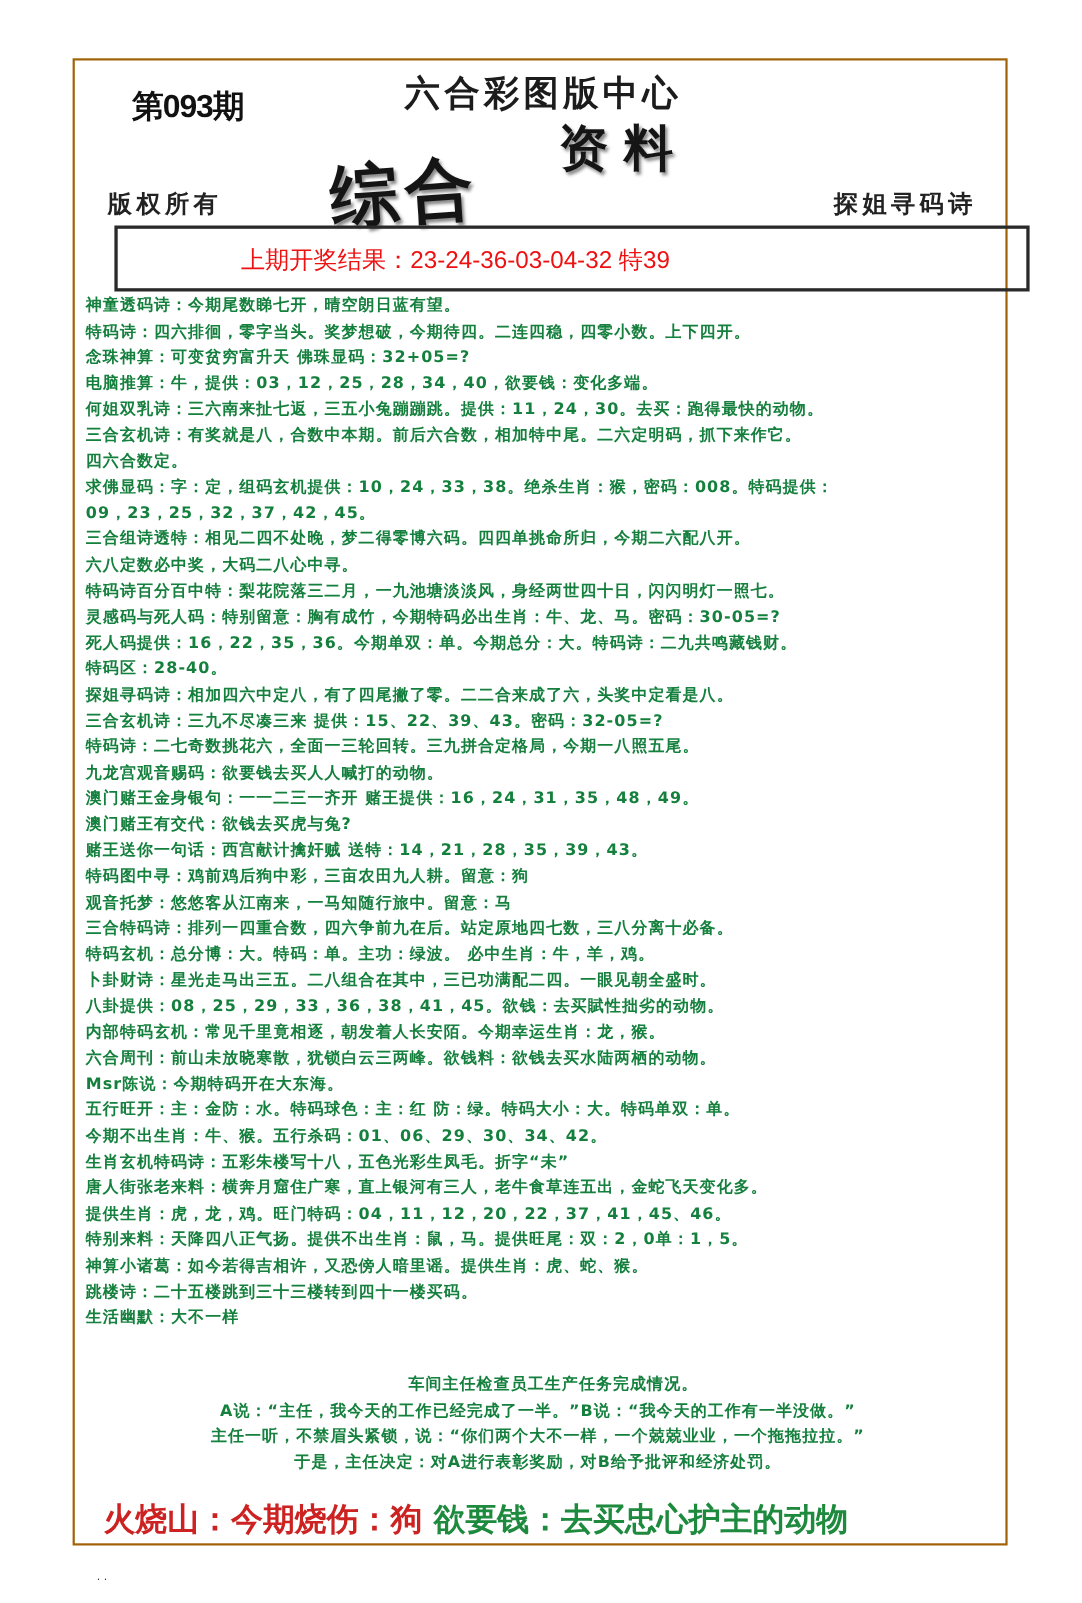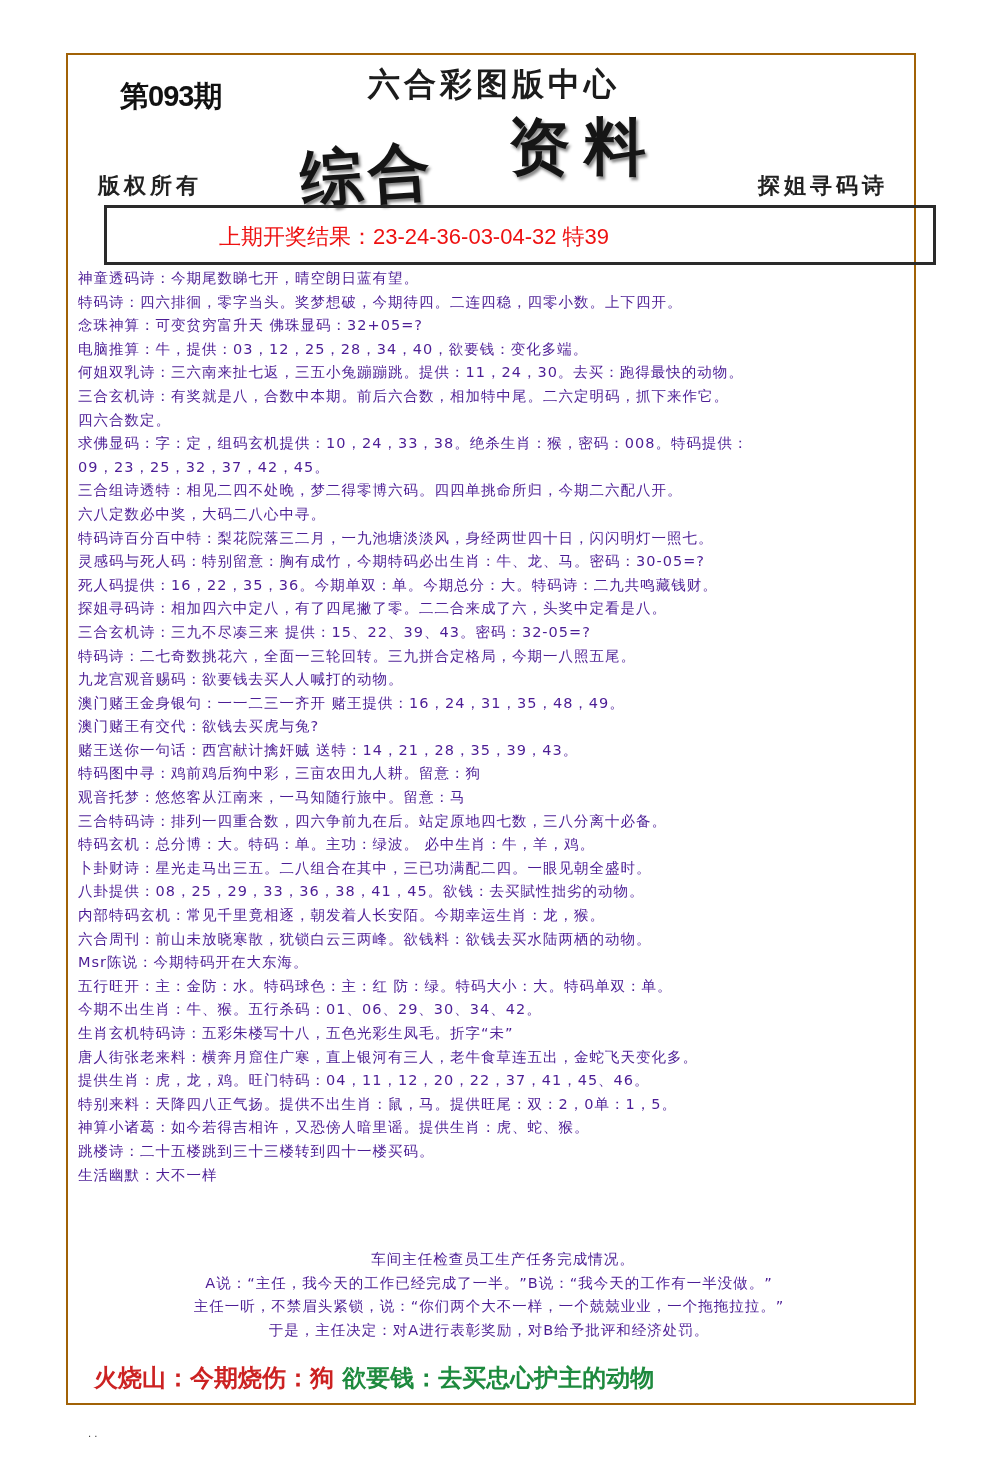--- a/index.html
+++ b/index.html
@@ -8,38 +8,38 @@
     .frame { position: absolute; left: 66px; top: 53px; width: 850px; height: 1352px;
              border: 2px solid #a16207; box-sizing: border-box; background: #fff; }
     .issue { position: absolute; left: 52px; top: 22px; font-family: "Liberation Sans", sans-serif;
              font-weight: bold; font-size: 29px; letter-spacing: -1px; color: #111; }
     .center-title { position: absolute; left: 300px; top: 8px; font-family: "DejaVu Serif", serif;
                     font-weight: bold; font-size: 32px; letter-spacing: 4px; color: #1c1c1c; }
     .big1 { position: absolute; left: 232px; top: 78px; font-family: "DejaVu Serif", serif;
             font-weight: bold; font-size: 62px; color: #151515; letter-spacing: 6px;
             text-shadow: 2px 3px 3px #888; transform: rotate(-4deg); }
     .big2 { position: absolute; left: 440px; top: 50px; font-family: Liberation Mono, monospace;
-            font-weight: bold; font-size: 62px; color: #151515; letter-spacing: 14px;
+            font-weight: bold; font-size: 45px; color: #151515; letter-spacing: 14px;
             text-shadow: 2px 3px 3px #888; text-align: center; }
     .copy-left { position: absolute; left: 30px; top: 116px; font-family: "DejaVu Serif", serif;
                  font-weight: bold; font-size: 22px; letter-spacing: 4px; color: #222; text-align: right; }
     .copy-right { position: absolute; right: 26px; top: 116px; font-family: "DejaVu Serif", serif;
                   font-weight: bold; font-size: 22px; letter-spacing: 4px; color: #222; }
     .result-box { position: absolute; left: 8px; top: 150px; width: 832px; height: 60px;
                   border: 3px solid #2a2a2a; box-sizing: border-box; margin-left: 28px; }
     .result-text { position: absolute; left: 112px; top: 14px; font-family: "Liberation Sans", sans-serif;
                    font-size: 22px; color: #ee1111; letter-spacing: 0px; }
     .lines { position: absolute; left: 10px; top: 212px; width: 830px; }
     .line { height: 23.6px; line-height: 23.6px; font-size: 14.5px; white-space: nowrap;
-            font-family: "DejaVu Sans", sans-serif; color: #4c1d95; letter-spacing: 1px; }
+            font-family: "DejaVu Sans", sans-serif; color: #15803d; letter-spacing: 1px; font-weight: bold; }
     .joke { position: absolute; left: 6px; top: 1193px; width: 830px; text-align: center; }
     .joke .line { font-size: 14.5px; }
     .joke .indent { padding-left: 28px; }
     .footer { position: absolute; left: 26px; top: 1307px; font-family: "DejaVu Serif", serif;
-              font-weight: bold; font-size: 24px; white-space: nowrap; letter-spacing: 0px; }
+              font-weight: bold; font-size: 29px; white-space: nowrap; letter-spacing: 0px; }
     .footer .red { color: #cc2222; }
     .footer .green { color: #1e8a3e; }
     .dots { position: absolute; left: 88px; top: 1428px; font-size: 10px; color: #333; }
   </style>
 </head>
 <body>
 
 <div class="frame">
   <div class="issue">第093期</div>
   <div class="center-title">六合彩图版中心</div>
@@ -60,20 +60,21 @@
     <div class="line">何姐双乳诗：三六南来扯七返，三五小兔蹦蹦跳。提供：11，24，30。去买：跑得最快的动物。</div>
     <div class="line">三合玄机诗：有奖就是八，合数中本期。前后六合数，相加特中尾。二六定明码，抓下来作它。</div>
     <div class="line">四六合数定。</div>
     <div class="line">求佛显码：字：定，组码玄机提供：10，24，33，38。绝杀生肖：猴，密码：008。特码提供：</div>
     <div class="line">09，23，25，32，37，42，45。</div>
     <div class="line">三合组诗透特：相见二四不处晚，梦二得零博六码。四四单挑命所归，今期二六配八开。</div>
     <div class="line">六八定数必中奖，大码二八心中寻。</div>
     <div class="line">特码诗百分百中特：梨花院落三二月，一九池塘淡淡风，身经两世四十日，闪闪明灯一照七。</div>
     <div class="line">灵感码与死人码：特别留意：胸有成竹，今期特码必出生肖：牛、龙、马。密码：30-05=?</div>
     <div class="line">死人码提供：16，22，35，36。今期单双：单。今期总分：大。特码诗：二九共鸣藏钱财。</div>
+    <div class="line">特码区：28-40。</div>
     <div class="line">探姐寻码诗：相加四六中定八，有了四尾撇了零。二二合来成了六，头奖中定看是八。</div>
     <div class="line">三合玄机诗：三九不尽凑三来 提供：15、22、39、43。密码：32-05=?</div>
     <div class="line">特码诗：二七奇数挑花六，全面一三轮回转。三九拼合定格局，今期一八照五尾。</div>
     <div class="line">九龙宫观音赐码：欲要钱去买人人喊打的动物。</div>
     <div class="line">澳门赌王金身银句：一一二三一齐开  赌王提供：16，24，31，35，48，49。</div>
     <div class="line">澳门赌王有交代：欲钱去买虎与兔?</div>
     <div class="line">赌王送你一句话：西宫献计擒奸贼  送特：14，21，28，35，39，43。</div>
     <div class="line">特码图中寻：鸡前鸡后狗中彩，三亩农田九人耕。留意：狗</div>
     <div class="line">观音托梦：悠悠客从江南来，一马知随行旅中。留意：马</div>
     <div class="line">三合特码诗：排列一四重合数，四六争前九在后。站定原地四七数，三八分离十必备。</div>

